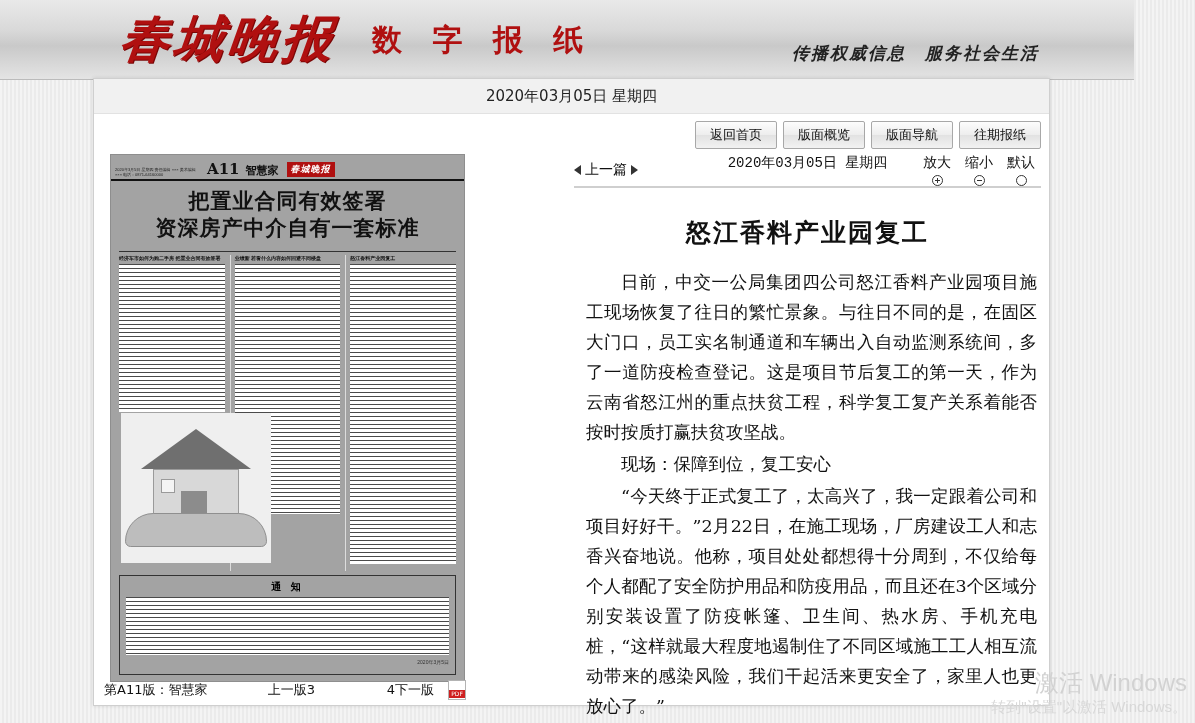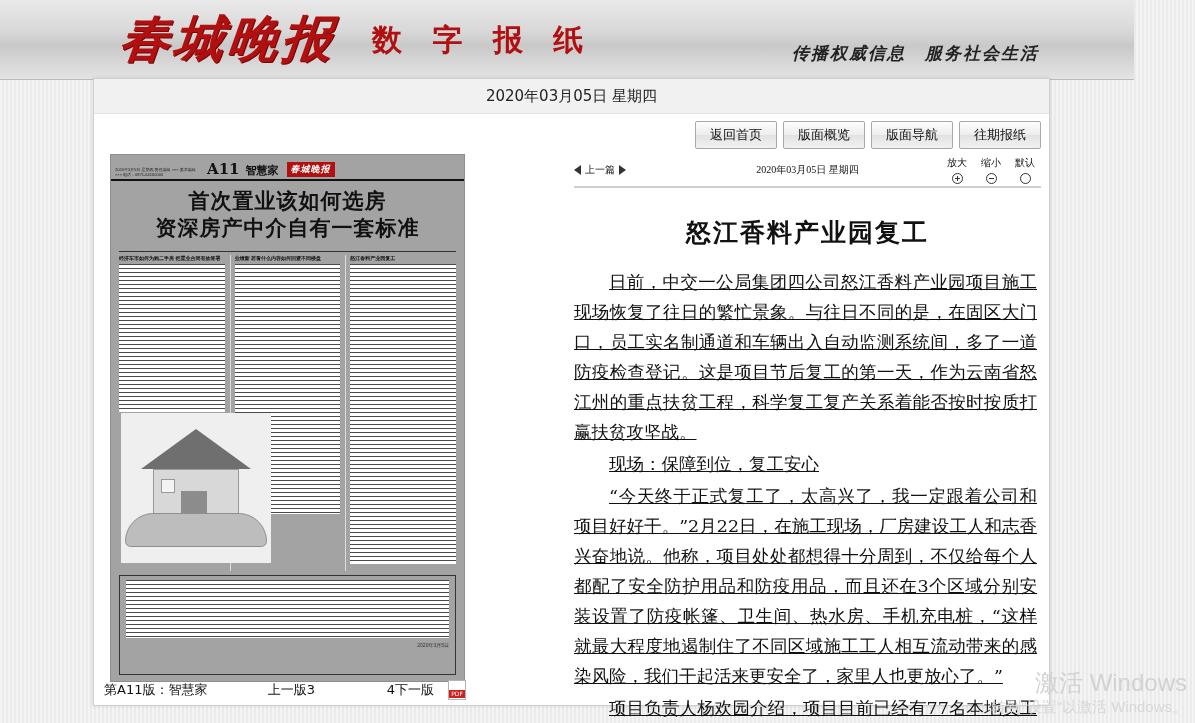--- a/index.html
+++ b/index.html
@@ -200,24 +200,24 @@
     font-size: 6px; color: #fff; background: #cf2020; line-height: 8px;
   }
 
   
   .artpane {
     position: absolute;
     left: 480px; top: 75px; right: 8px; bottom: 0;
   }
   .arttop {
     position: relative; height: 34px;
-    display: flex; align-items: center;
+    display: flex; 
     border-bottom: 2px solid #cfcfcf;
-    font-size: 10px; color: #111;
-    font-family: Liberation Serif, serif;
+    font-size: 14px; color: #111;
+    font-family: Liberation Mono, monospace;
   }
   .prev { display: flex; align-items: center; gap: 4px; cursor: pointer; color: #111; }
   .tri-l { width: 0; height: 0; border-top: 5px solid transparent; border-bottom: 5px solid transparent; border-right: 7px solid #333; }
   .tri-r { width: 0; height: 0; border-top: 5px solid transparent; border-bottom: 5px solid transparent; border-left: 7px solid #333; }
   .artdate { position: absolute; left: 50%; transform: translateX(-50%); }
   .zoomctl { position: absolute; right: 6px; display: flex; gap: 14px; align-items: center; }
   .zoomctl span { cursor: pointer; display: inline-flex; align-items: center; gap: 3px; flex-direction: column; }
   .cz { width: 11px; height: 11px; border: 1px solid #333; border-radius: 50%; position: relative; display: inline-block; }
   .cz.plus:before, .cz.plus:after, .cz.minus:before {
     content: ""; position: absolute; background: #333;
@@ -236,21 +236,21 @@
     letter-spacing: 2px;
   }
   .artbody {
     font-family: "DejaVu Serif", serif;
     font-size: 17.5px;
     line-height: 30px;
     color: #111;
     text-align: justify;
     padding-right: 4px;
   }
-  .artbody p { margin: 0 0 2px 0; text-indent: 2em; text-decoration: underline; }
+  .artbody p { margin: 0 0 2px 12px; text-indent: 2em; }
 
   
   .watermark {
     position: absolute; right: 8px; bottom: 6px;
     text-align: right;
     color: #d8d8d8;
     pointer-events: none;
   }
   .wm1 { font-size: 24px; line-height: 28px; color: #d2d2d2; }
   .wm2 { font-size: 15px; line-height: 20px; color: #d8d8d8; }
@@ -283,21 +283,21 @@
         <div class="pg-topbar">
           <div class="pg-topleft">2020年3月5日 星期四
 责任编辑 ××× 美术编辑 ×××
 电话：0871-64160000</div>
           <div class="pg-a11">A11</div>
           <div class="pg-sec">智慧家</div>
           <div class="pg-mini-logo">春城晚报</div>
         </div>
 
         <div class="pg-head">
-          <div>首次置业该如何选房</div>
+          <div>把置业合同有效签署</div>
           <div>资深房产中介自有一套标准</div>
         </div>
         <div class="pg-rule"></div>
 
         <div class="pg-cols">
           <div class="pg-col">
             <div class="pg-colhead">经济车市如何为购二手房
 把置业合同有效签署</div>
             <div class="lines" style="height:148px"></div>
           </div>
@@ -314,20 +314,21 @@
 
         <div class="pg-img-house">
           <div class="house-roof"></div>
           <div class="house-body"></div>
           <div class="house-win"></div>
           <div class="house-door"></div>
           <div class="hand"></div>
         </div>
 
         <div class="pg-notice">
+          <div class="pg-notice-title">通 知</div>
           <div class="pg-notice-lines lines"></div>
           <div class="pg-notice-date">2020年3月5日</div>
         </div>
       </div>
     </div>
 
     <div class="pagefoot">
       <div class="f1">第A11版：智慧家</div>
       <div class="f2">上一版3</div>
       <div class="f3">4下一版</div>

